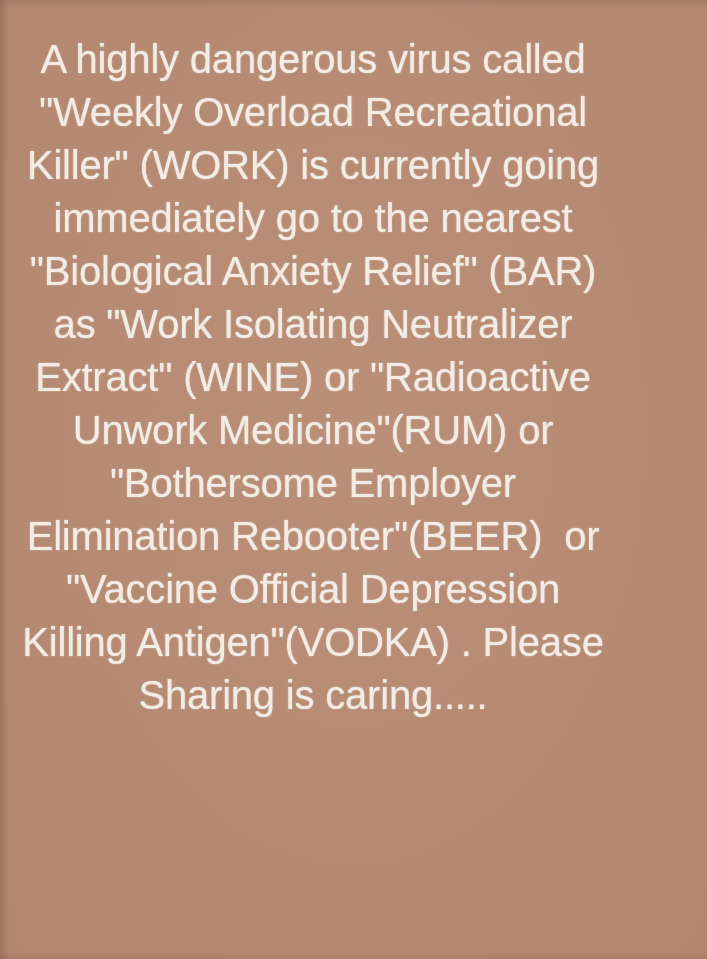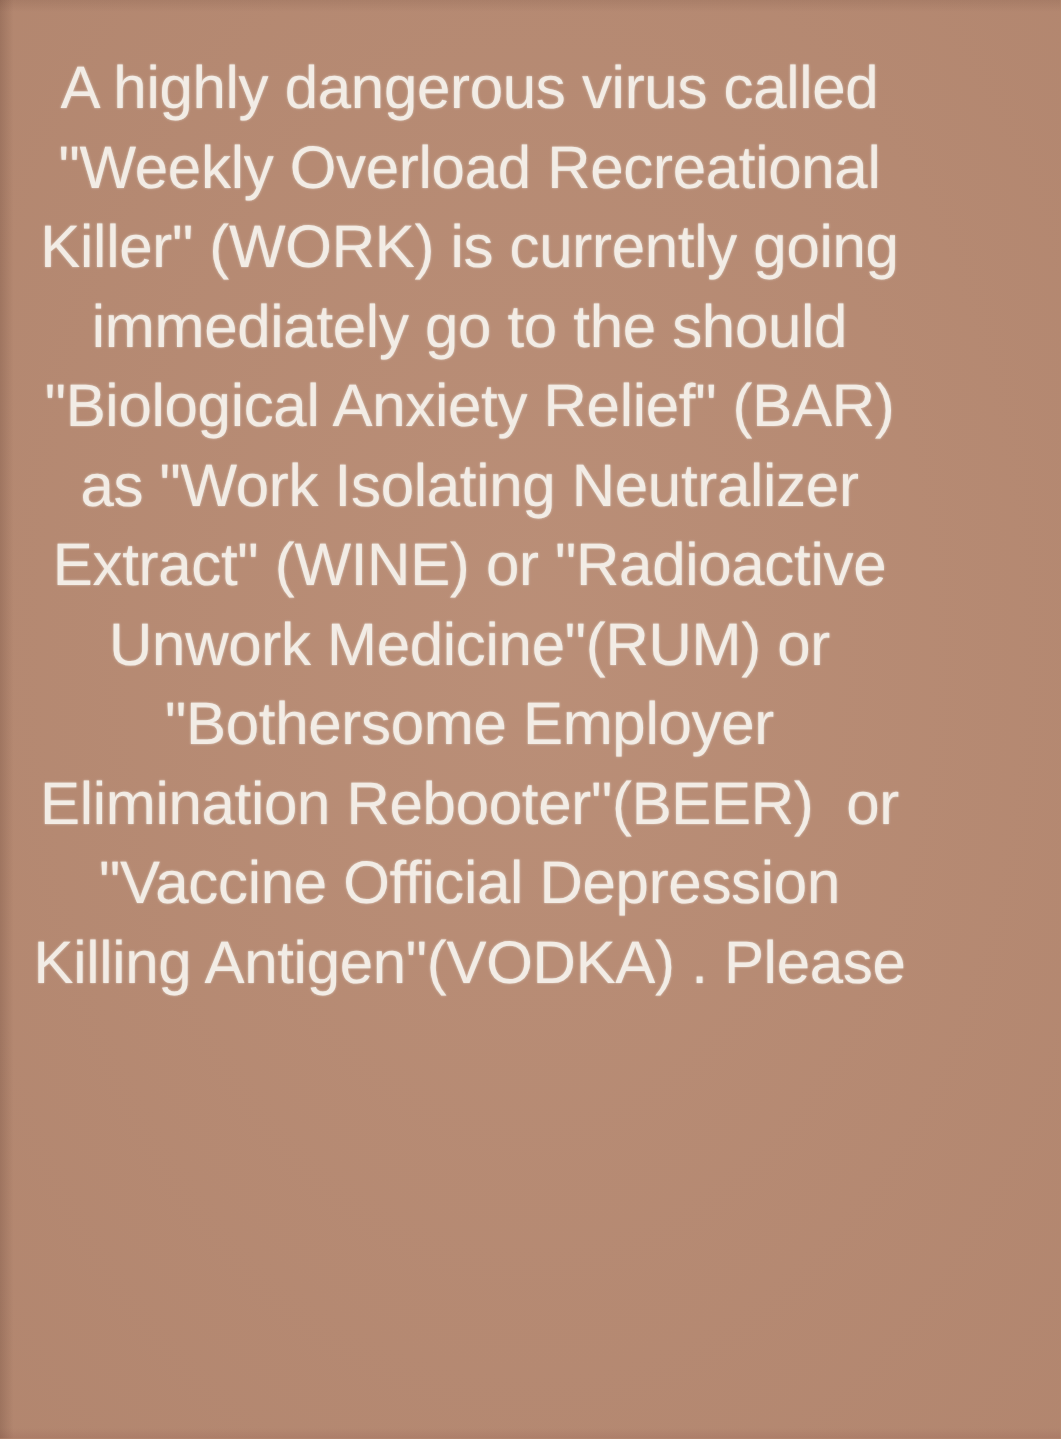--- a/index.html
+++ b/index.html
@@ -50,22 +50,23 @@
 </style>
 </head>
 <body>
 
 <div class="vignette"></div>
 
 <div class="meme-text">
   <div class="meme-line">A highly dangerous virus called</div>
   <div class="meme-line">"Weekly Overload Recreational</div>
   <div class="meme-line">Killer" (WORK) is currently going</div>
-  <div class="meme-line">immediately go to the should</div>
+  <div class="meme-line">immediately go to the nearest</div>
   <div class="meme-line">"Biological Anxiety Relief" (BAR)</div>
   <div class="meme-line">as "Work Isolating Neutralizer</div>
   <div class="meme-line">Extract" (WINE) or "Radioactive</div>
   <div class="meme-line">Unwork Medicine"(RUM) or</div>
   <div class="meme-line">"Bothersome Employer</div>
   <div class="meme-line">Elimination Rebooter"(BEER)  or</div>
   <div class="meme-line">"Vaccine Official Depression</div>
   <div class="meme-line">Killing Antigen"(VODKA) . Please</div>
+  <div class="meme-line">Sharing is caring.....</div>
 </div>
 
 </body></html>

